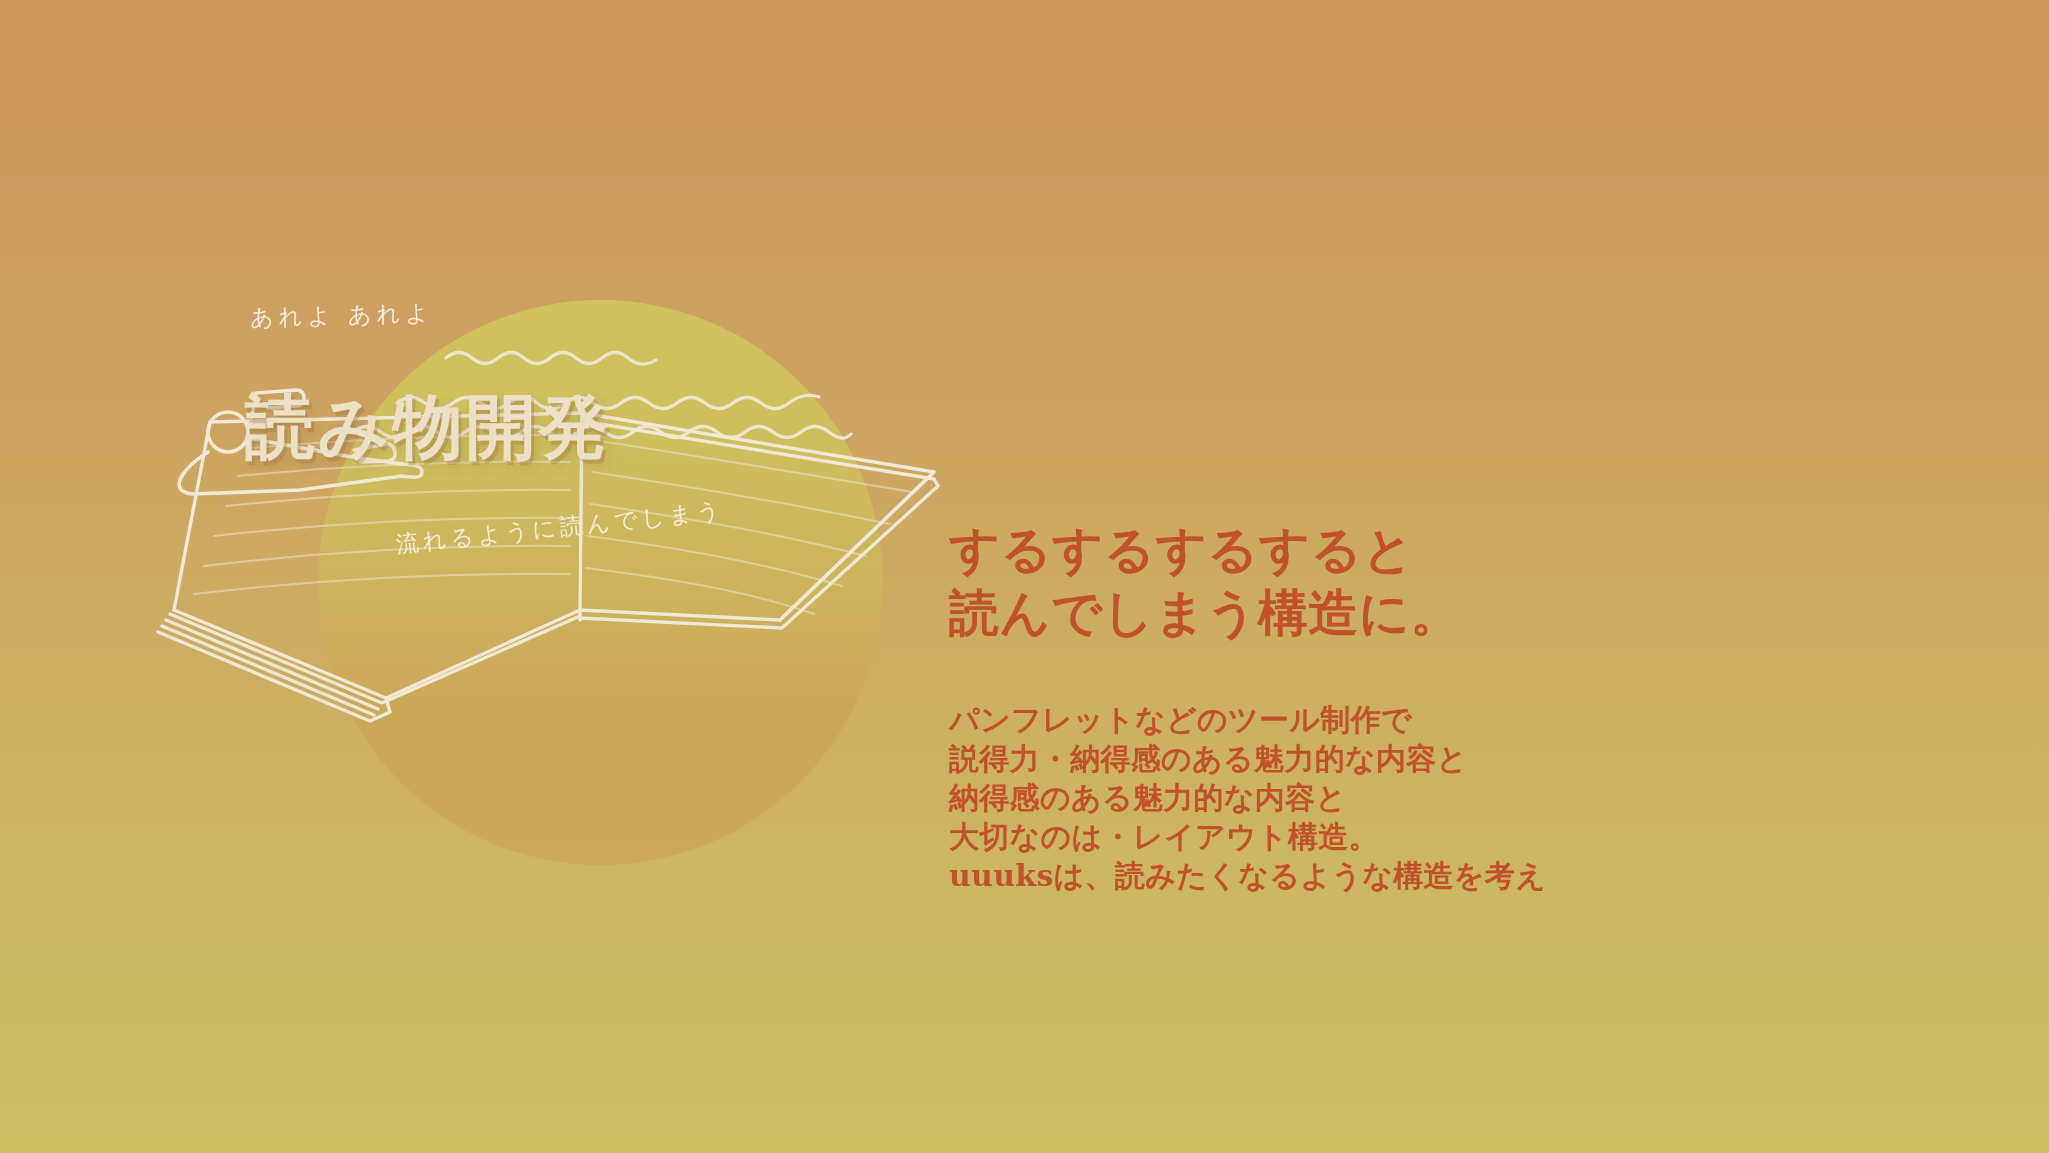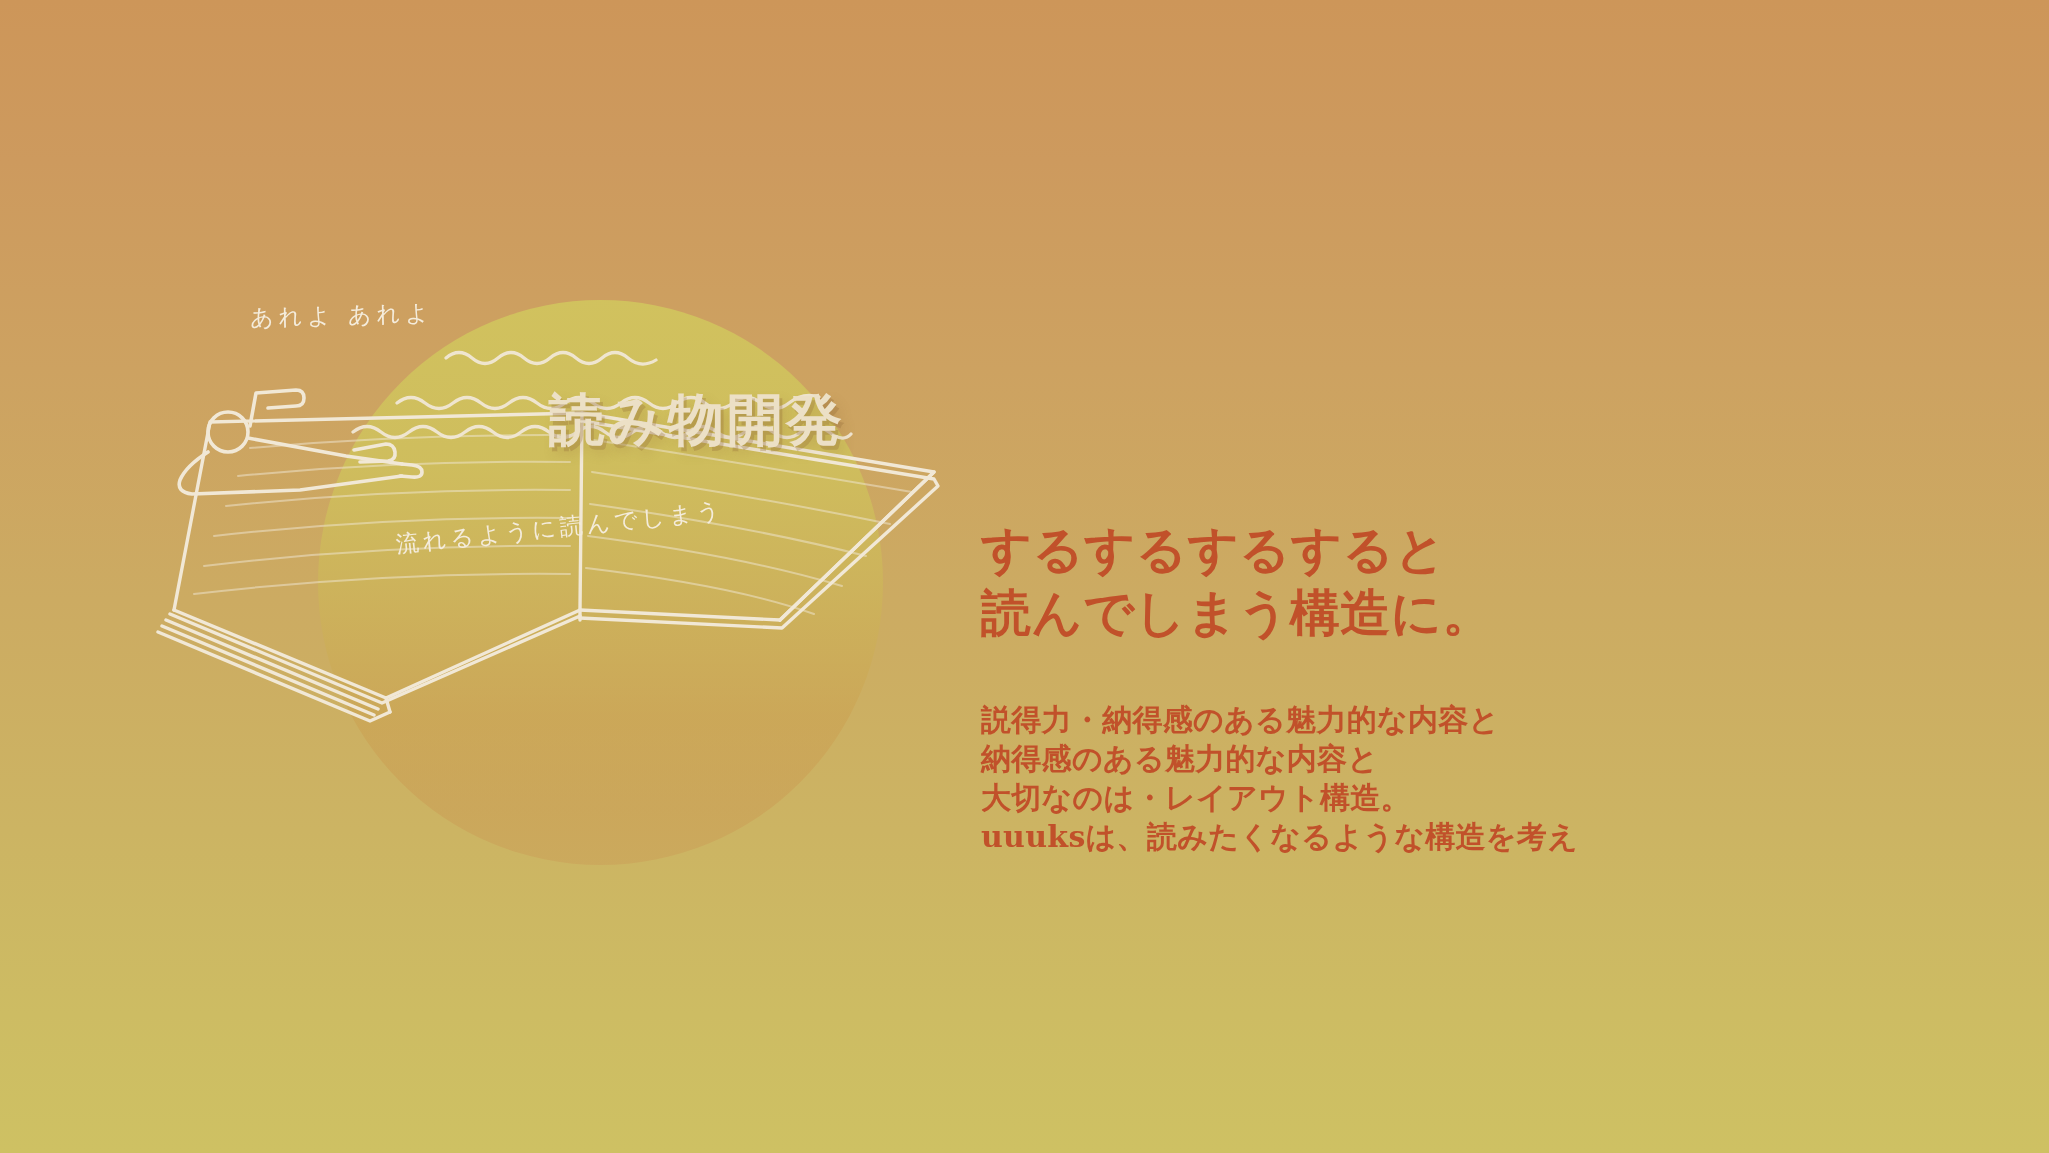--- a/index.html
+++ b/index.html
@@ -57,24 +57,24 @@
     width: 830px;
     height: 600px;
     overflow: visible;
   }
 
   .book-title {
     position: absolute;
     left: 95px;
     top: 112px;
     width: 600px;
-    text-align: right;
+    text-align: left;
     font-family: "DejaVu Sans", sans-serif;
     font-weight: 700;
-    font-size: 56px;
+    font-size: 70px;
     letter-spacing: 3px;
     line-height: 1;
     color: #ece0c6;
     text-shadow:
        3px 4px 0 rgba(150,110,55,0.30),
        6px 8px 12px rgba(140,100,50,0.22);
     white-space: nowrap;
   }
 
   .hand-note {
@@ -95,21 +95,21 @@
     left: 245px;
     top: 232px;
     font-size: 23px;
     letter-spacing: 4px;
     transform: rotate(-6deg);
   }
 
   
   #copy {
     position: absolute;
-    left: 981px;
+    left: 949px;
     top: 518px;
     width: 900px;
   }
 
   .headline {
     font-family: "DejaVu Serif", serif;
     font-weight: 700;
     font-size: 50px;
     line-height: 1.26;
     color: #c1512a;
@@ -214,20 +214,21 @@
   </div>
 
   <div id="copy">
 
     <div class="headline">
       <div>するするするすると</div>
       <div>読んでしまう構造に。</div>
     </div>
 
     <div class="body-copy">
+      <div>パンフレットなどのツール制作で</div>
       <div>説得力・納得感のある魅力的な内容と</div>
       <div>納得感のある魅力的な内容と</div>
       <div>大切なのは・レイアウト構造。</div>
       <div>uuuksは、読みたくなるような構造を考え</div>
     </div>
   </div>
 
 </div>
 
 </body></html>

